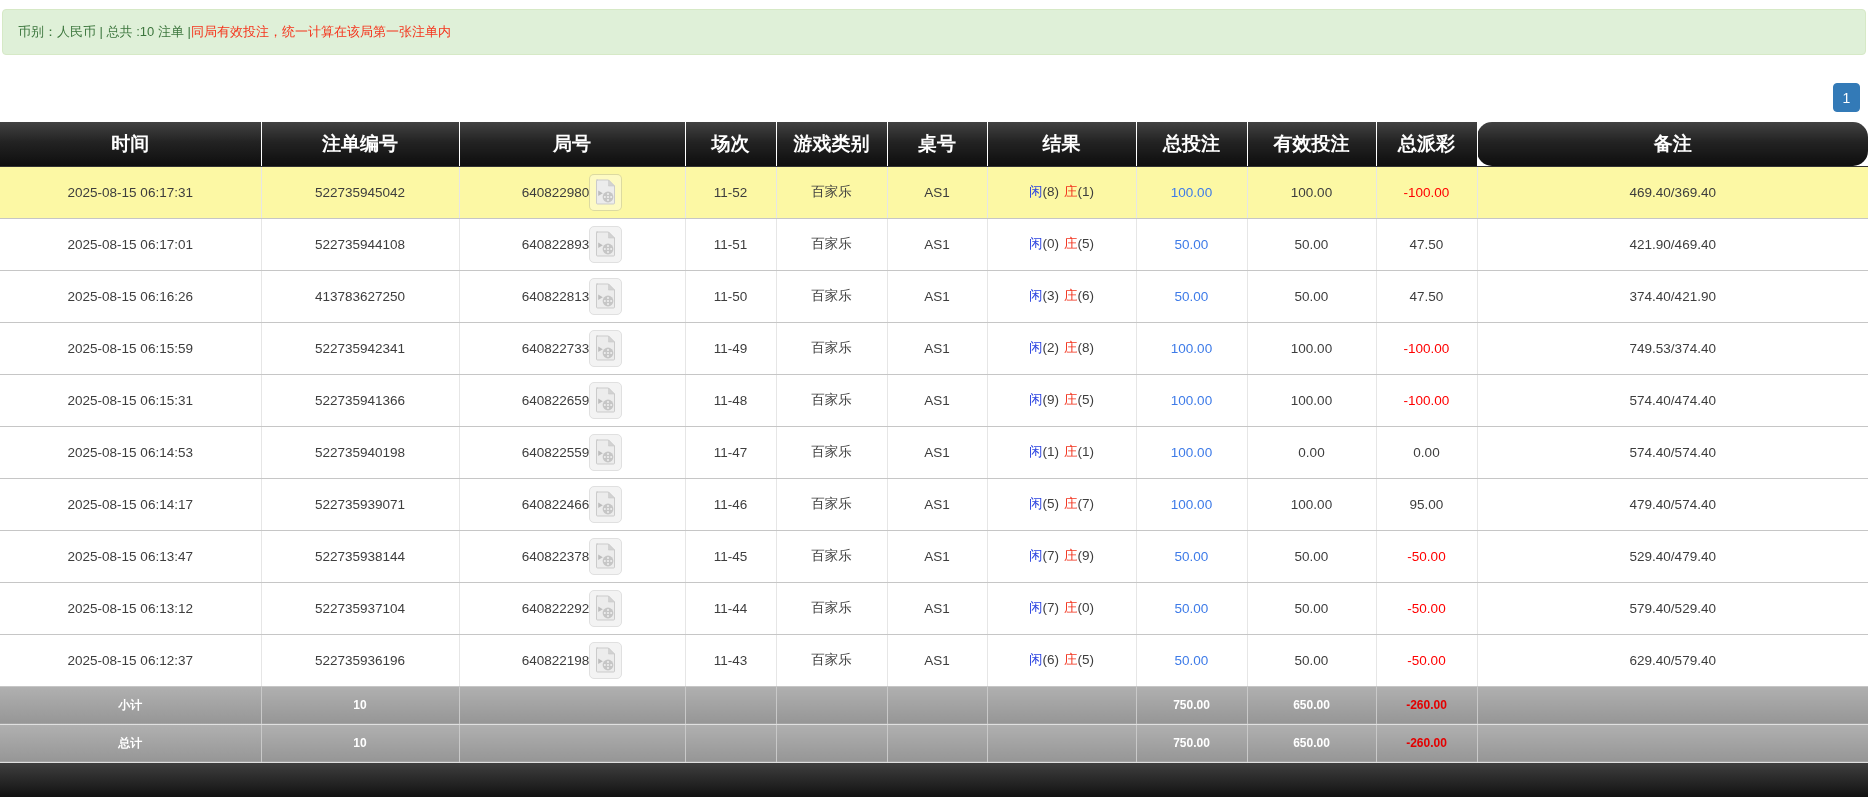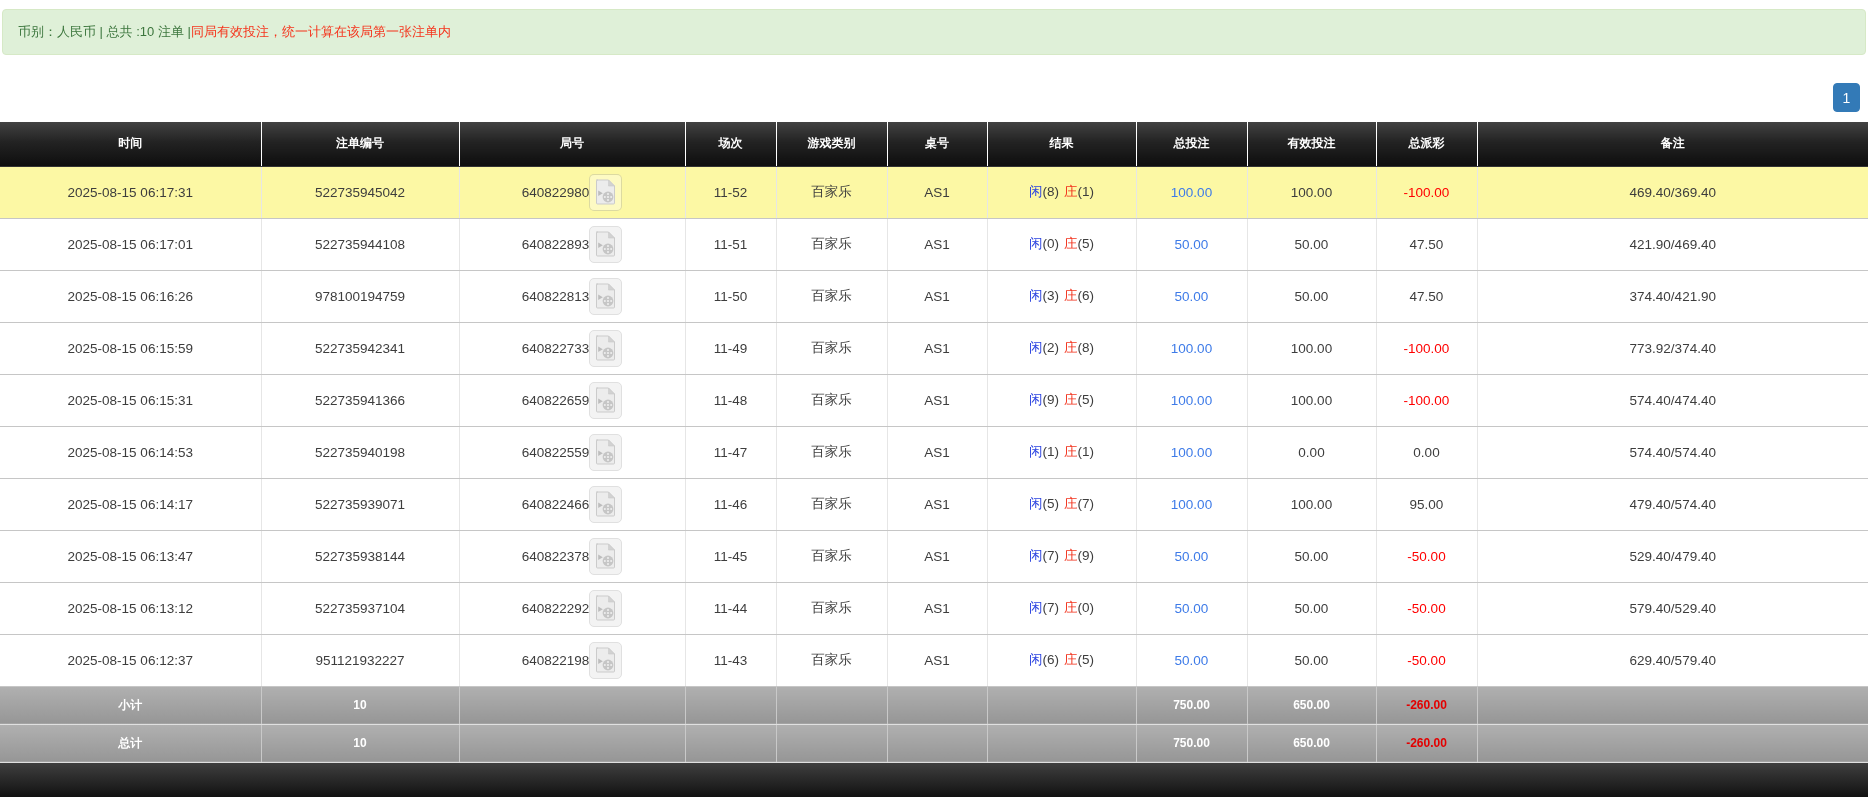--- a/index.html
+++ b/index.html
@@ -23,23 +23,23 @@
   table { width: 1868px; border-collapse: collapse; table-layout: fixed; }
   col.c-time { width: 261px; } col.c-betid { width: 198px; }
   col.c-round { width: 226px; } col.c-session { width: 91px; }
   col.c-game { width: 111px; } col.c-table { width: 100px; }
   col.c-result { width: 149px; } col.c-totalbet { width: 111px; }
   col.c-validbet { width: 129px; } col.c-payout { width: 101px; }
   col.c-remark { width: auto; }
 
   thead th { height: 44px; text-align: center; vertical-align: middle;
     background: linear-gradient(180deg, #424242 0%, #232323 45%, #0e0e0e 100%);
-    color: #fff; font-size: 12px; font-weight: bold;
+    color: #fff; font-size: 19px; font-weight: bold;
     border-right: 1px solid #fff; border-bottom: 1px solid #333; }
-  thead th:last-child { border-right: none; }
+  thead th:last-child { border-right: none; border-radius: 15px; }
 
   tbody td { height: 52px; text-align: center; vertical-align: middle;
     background: #fff; font-size: 13.5px; color: #3d3d3d;
     border-right: 1px solid #e6e6e6; border-bottom: 1px solid #c6c6c6; }
   tbody td:last-child { border-right: none; }
   tr.highlight td { background: #fcf8a4; }
 
   .round-inner { display: flex; align-items: center; justify-content: center; }
   .video-btn { width: 33px; height: 37px; border-radius: 5px; background: #f3f3f3;
     border: 1px solid #e0e0e0; display: flex; align-items: center;
@@ -170,21 +170,21 @@
     </td>
     <td>
       <span class="bet-link">50.00</span>
     </td>
     <td>50.00</td>
     <td>47.50</td>
     <td>421.90/469.40</td>
   </tr>
         <tr>
     <td>2025-08-15 06:16:26</td>
-    <td>978100194759</td>
+    <td>413783627250</td>
     <td>
       <span class="round-inner">
         <span>640822813</span>
         <span class="video-btn">
           <svg width="21" height="26" viewBox="0 0 21 26">
             <path d="M1.5 1 h12 l6 6 v17 q0 1 -1 1 h-16 q-1 0 -1 -1 v-22 q0 -1 1 -1 z" fill="#ececec" stroke="#cbcbcb" stroke-width="1"></path>
             <path d="M13.5 1 l6 6 h-6 z" fill="#d2d2d2" stroke="#cbcbcb" stroke-width="0.6"></path>
             <path d="M3.2 11.5 l4.6 2.8 -4.6 2.8 z" fill="#bdbdbd"></path>
             <circle cx="13" cy="18" r="5.4" fill="#c6c6c6"></circle>
             <circle cx="13" cy="18" r="1.1" fill="#efefef"></circle>
@@ -234,21 +234,21 @@
     <td>百家乐</td>
     <td>AS1</td>
     <td>
       <span class="result-player">闲</span><span class="score">(2)</span><span class="result-sep"></span><span class="result-banker">庄</span><span class="score">(8)</span>
     </td>
     <td>
       <span class="bet-link">100.00</span>
     </td>
     <td>100.00</td>
     <td class="neg">-100.00</td>
-    <td>773.92/374.40</td>
+    <td>749.53/374.40</td>
   </tr>
         <tr>
     <td>2025-08-15 06:15:31</td>
     <td>522735941366</td>
     <td>
       <span class="round-inner">
         <span>640822659</span>
         <span class="video-btn">
           <svg width="21" height="26" viewBox="0 0 21 26">
             <path d="M1.5 1 h12 l6 6 v17 q0 1 -1 1 h-16 q-1 0 -1 -1 v-22 q0 -1 1 -1 z" fill="#ececec" stroke="#cbcbcb" stroke-width="1"></path>
@@ -408,21 +408,21 @@
     </td>
     <td>
       <span class="bet-link">50.00</span>
     </td>
     <td>50.00</td>
     <td class="neg">-50.00</td>
     <td>579.40/529.40</td>
   </tr>
         <tr>
     <td>2025-08-15 06:12:37</td>
-    <td>951121932227</td>
+    <td>522735936196</td>
     <td>
       <span class="round-inner">
         <span>640822198</span>
         <span class="video-btn">
           <svg width="21" height="26" viewBox="0 0 21 26">
             <path d="M1.5 1 h12 l6 6 v17 q0 1 -1 1 h-16 q-1 0 -1 -1 v-22 q0 -1 1 -1 z" fill="#ececec" stroke="#cbcbcb" stroke-width="1"></path>
             <path d="M13.5 1 l6 6 h-6 z" fill="#d2d2d2" stroke="#cbcbcb" stroke-width="0.6"></path>
             <path d="M3.2 11.5 l4.6 2.8 -4.6 2.8 z" fill="#bdbdbd"></path>
             <circle cx="13" cy="18" r="5.4" fill="#c6c6c6"></circle>
             <circle cx="13" cy="18" r="1.1" fill="#efefef"></circle>

